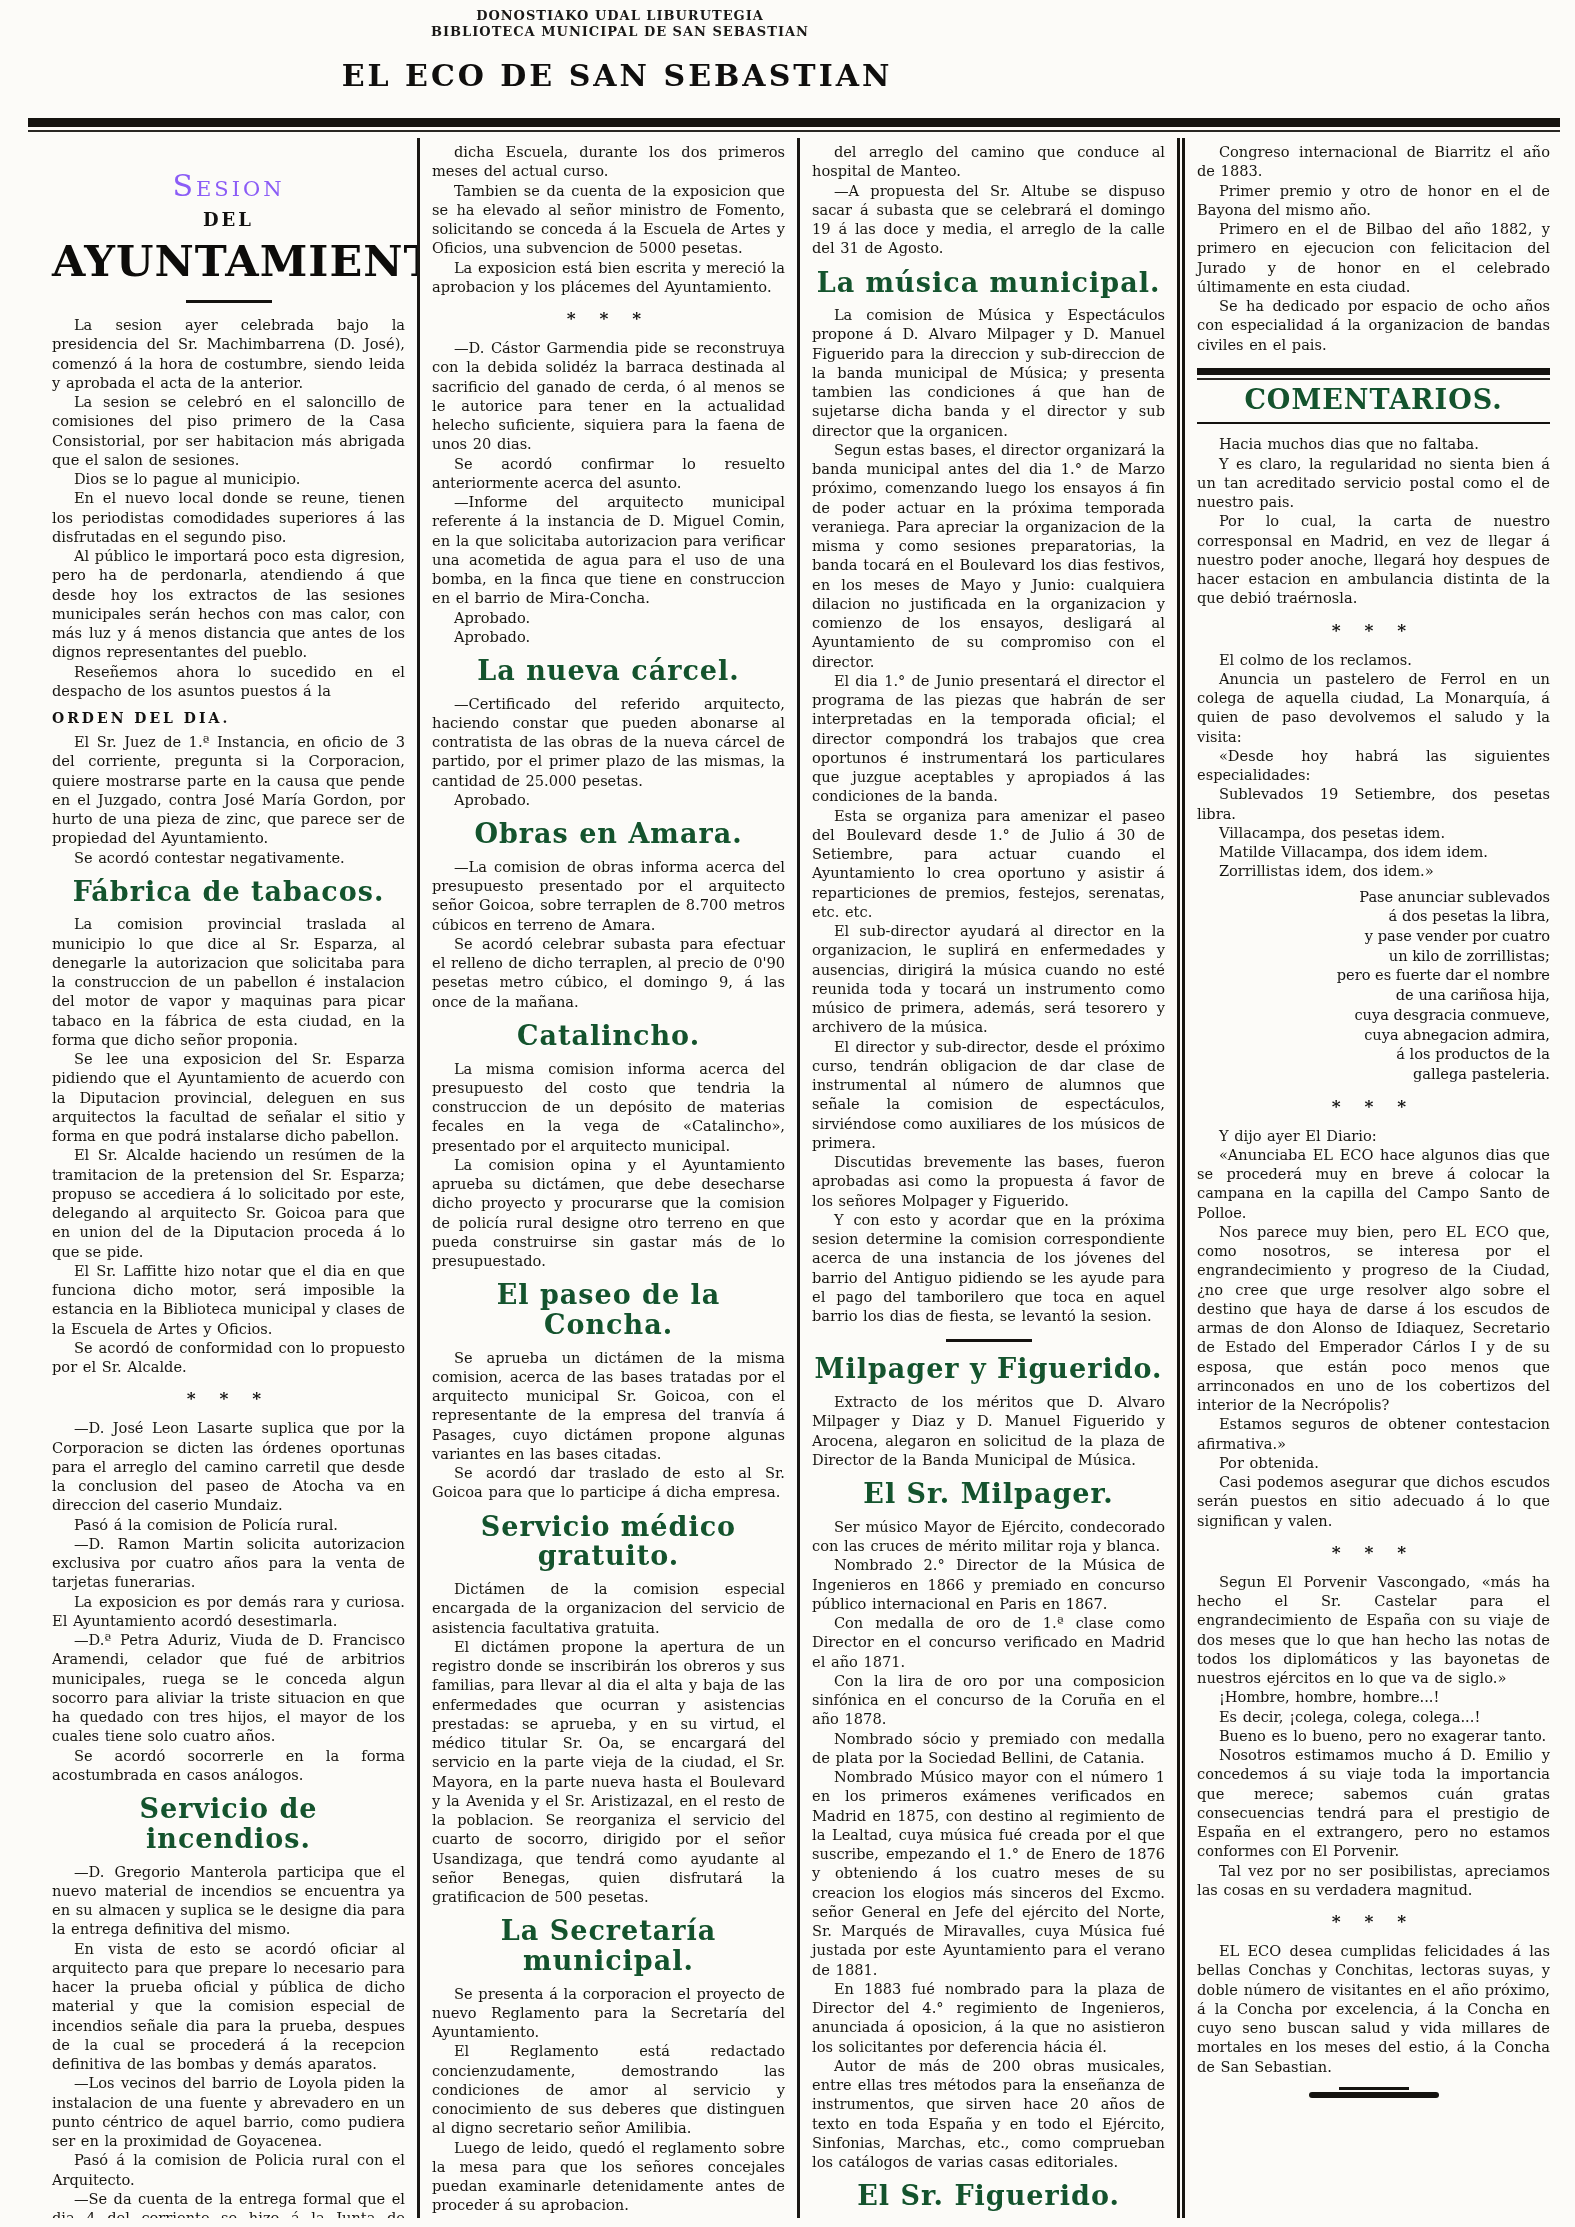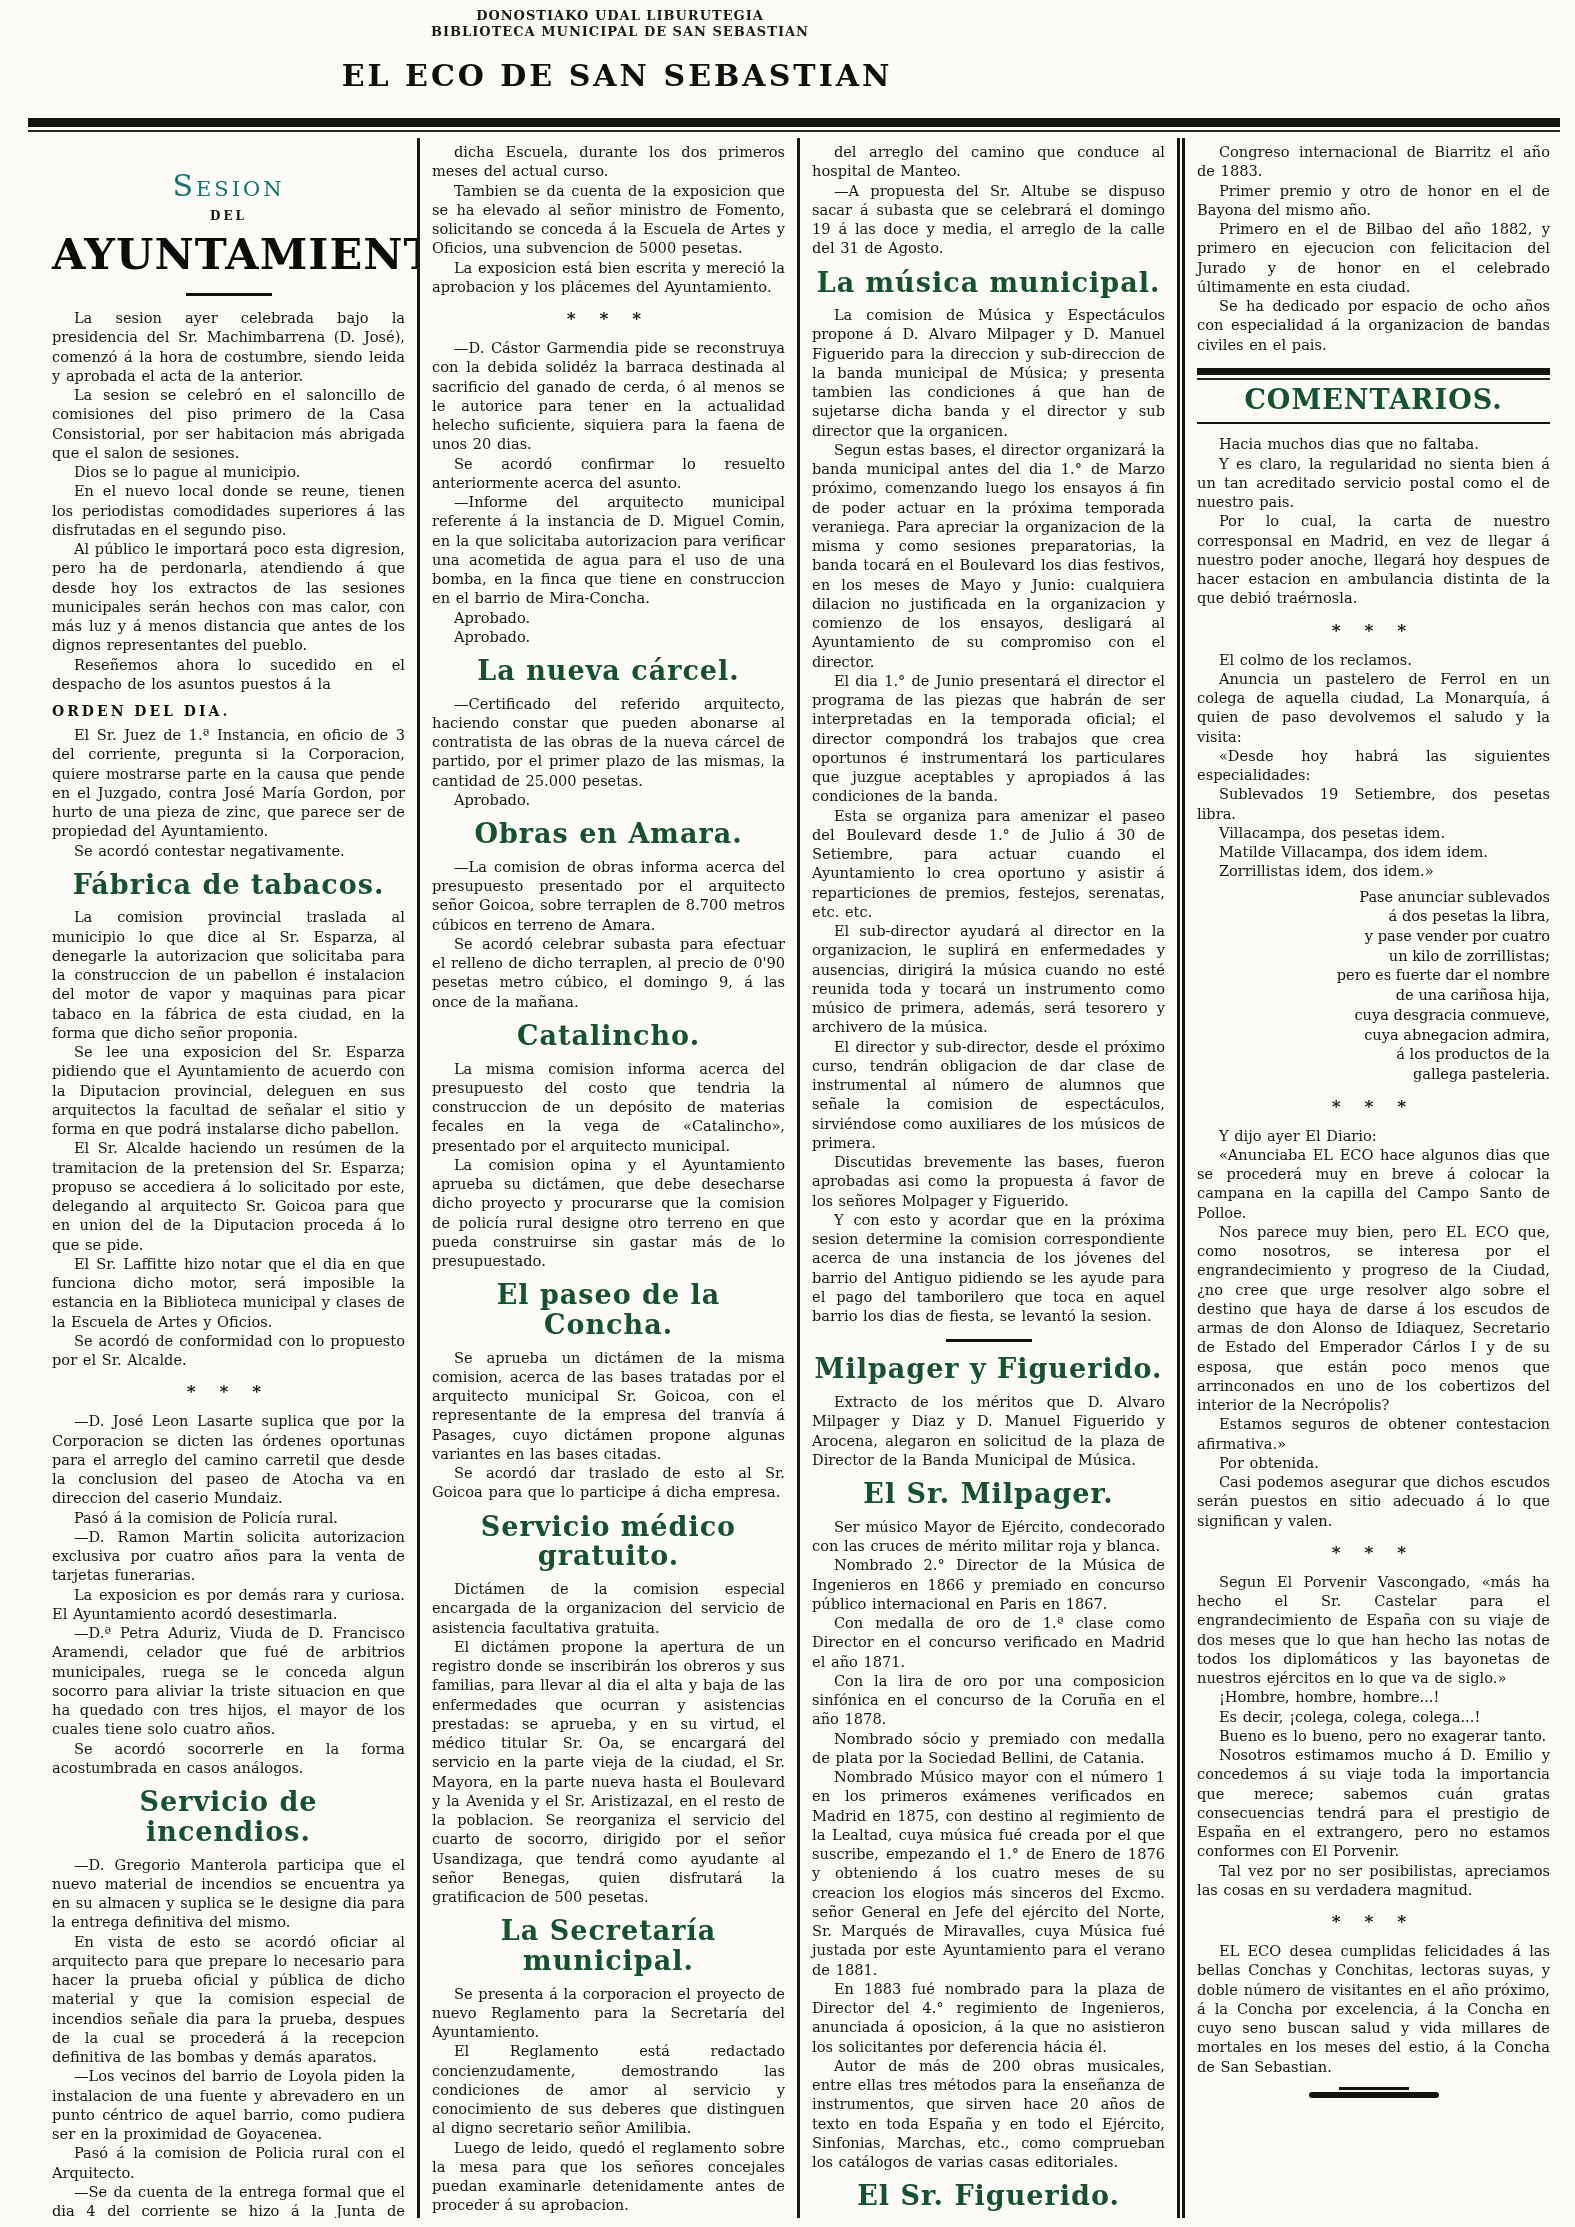--- a/index.html
+++ b/index.html
@@ -47,23 +47,23 @@
   }
   .dinkus{
     text-align:center;font-size:17px;font-weight:bold;letter-spacing:9px;
     margin:12px 0 10px 0;text-indent:0;
   }
   .rule{width:86px;border-top:3px solid #14120f;margin:14px auto 12px auto;}
   .bar{height:7px;background:#14120f;margin:14px 0 4px 0;box-shadow:0 3px 0 #fcfbf8,0 5px 0 #2a2824;}
   .thinrule{border-top:2px solid #14120f;margin:2px 0 10px 0;}
   .title-small{
     text-align:center;font-variant:small-caps;font-size:30px;letter-spacing:3px;
-    margin:26px 0 2px 0;color:#0f766e;
-  }
-  .title-mid{text-align:center;font-size:12px;letter-spacing:3px;font-weight:bold;margin:6px 0;}
+    margin:26px 0 2px 0;color:#8b5cf6;
+  }
+  .title-mid{text-align:center;font-size:18px;letter-spacing:3px;font-weight:bold;margin:6px 0;}
   .title-big{
     text-align:center;font-size:43px;font-weight:bold;letter-spacing:1px;
     margin:6px 0 2px 0;color:#0d0c0a;
   }
   .verse{
     margin:6px 0 6px 72px;font-size:14.6px;line-height:1.35;text-align:right;
     white-space:pre-line;text-indent:0;
   }
   .endmark{
     width:130px;height:6px;background:#14120f;border-radius:3px;

